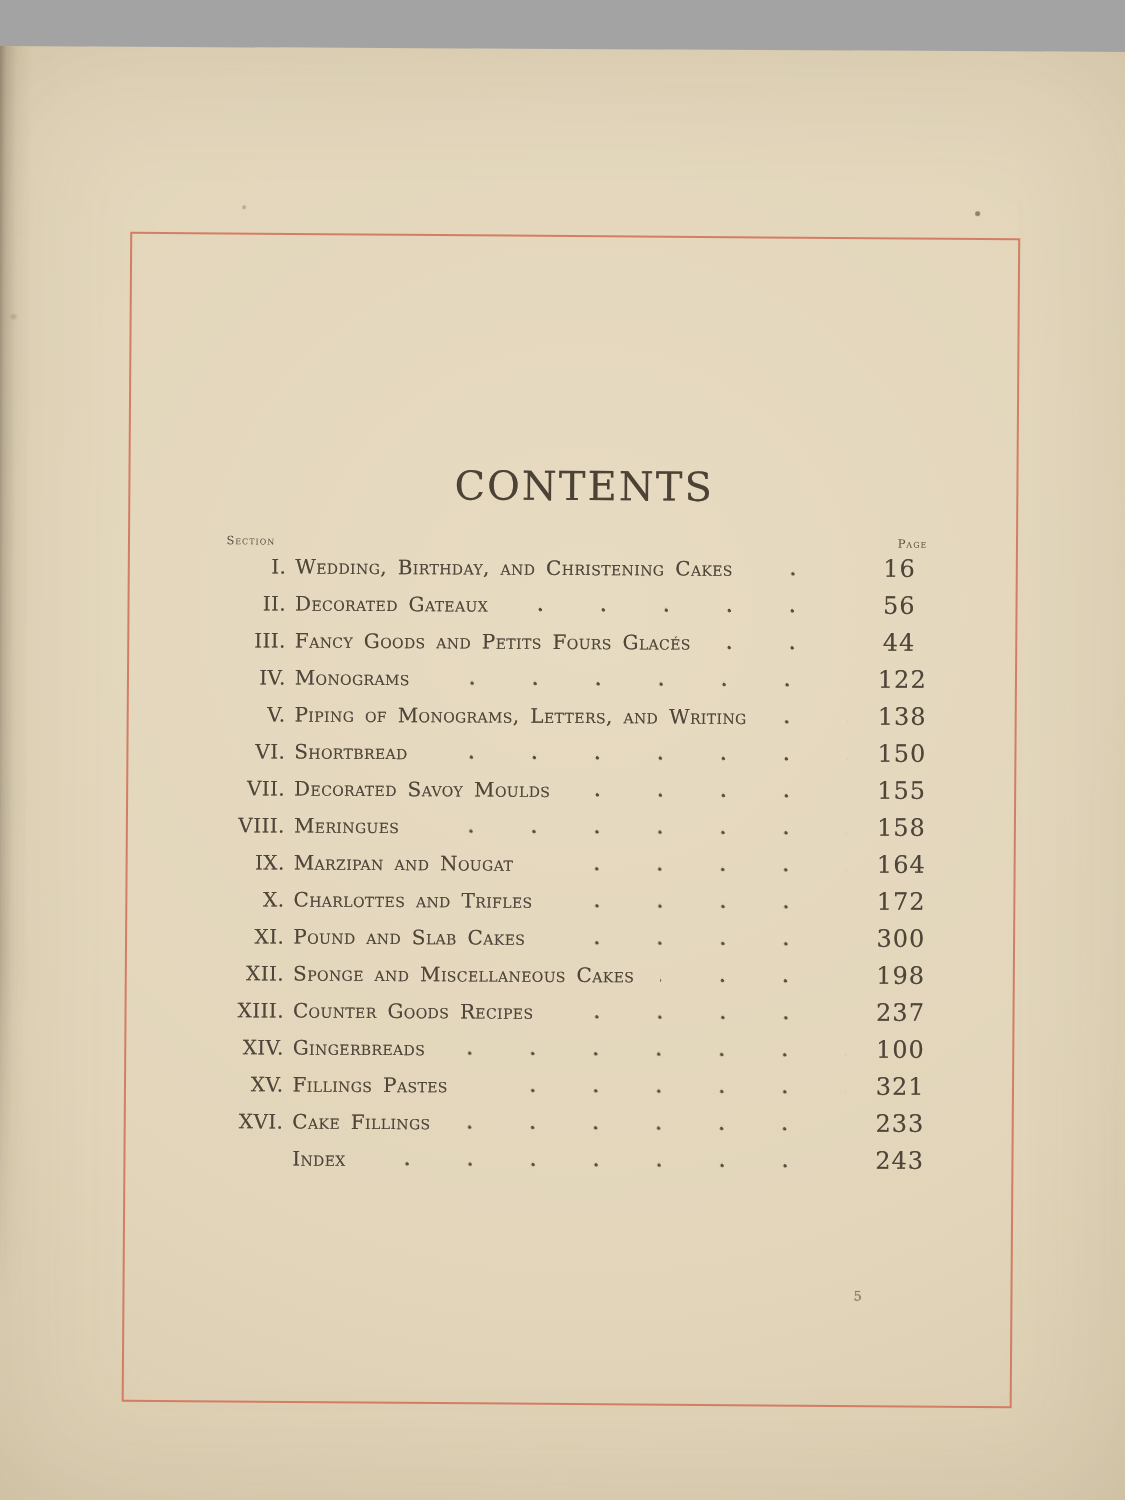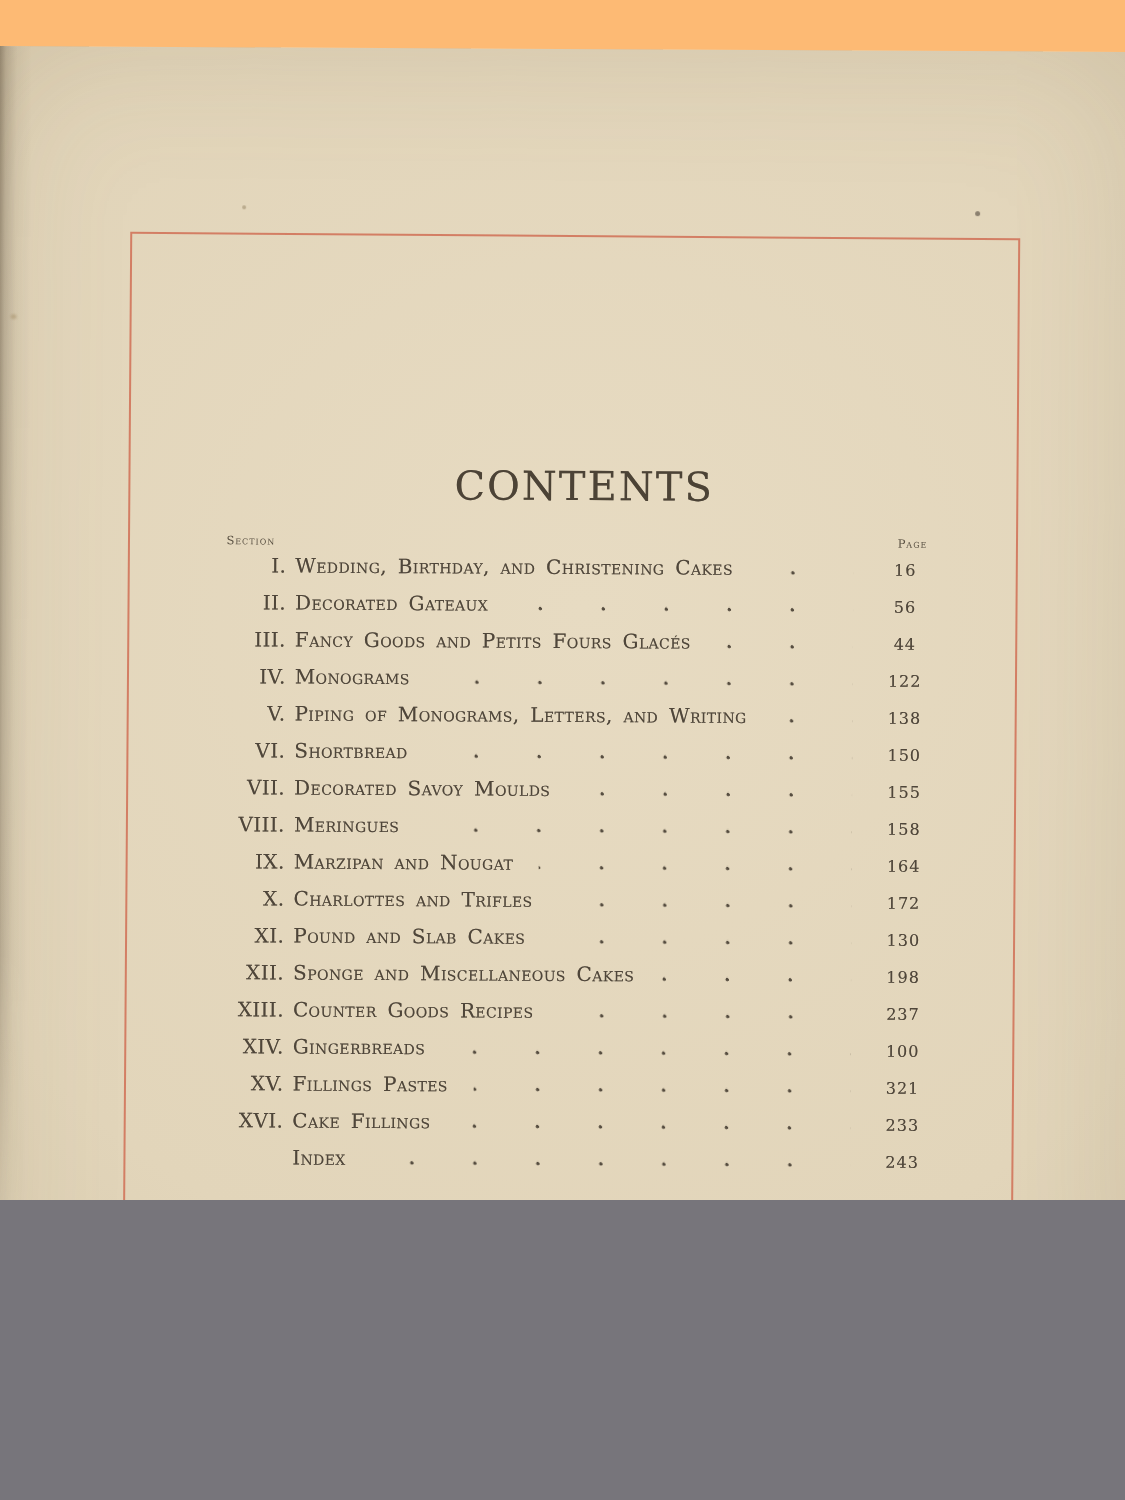--- a/index.html
+++ b/index.html
@@ -2,22 +2,22 @@
 <html><head>
 <meta charset="utf-8">
 <style>
   html, body { margin:0; padding:0; }
   body {
     width:1125px; height:1500px;
     font-family:"DejaVu Serif", serif;
     background:#77757b;
   }
   .stage {
-    position:relative; width:1125px; height:1200px;
-    overflow:hidden; background:#fdba74;
+    position:relative; width:1125px; height:1500px;
+    overflow:hidden; background:#a3a3a3;
   }
   
   .page {
     position:absolute; left:-8px; top:46px;
     width:1141px; height:1470px;
     background:
       radial-gradient(115% 85% at 52% 38%, #e7dbc2 0%, #e2d5ba 55%, #d8cbae 88%, #d2c4a6 100%);
     transform:rotate(0.3deg);
     transform-origin:0 0;
     box-shadow: inset 0 0 140px rgba(118,98,66,0.16);
@@ -68,22 +68,22 @@
   .ttl { flex:none; margin-left:9px; }
   .leader {
     flex:1 1 auto; align-self:baseline;
     height:5px; margin:0 30px 0 26px;
     background-image:radial-gradient(circle at 2.2px 2.8px, #564d40 1.5px, rgba(0,0,0,0) 1.9px);
     background-size:63px 5px;
     background-repeat:repeat-x;
     background-position:right 0 bottom 0;
   }
   .pg {
-    flex:none; min-width:44px; text-align:center;
-    font-variant:normal; font-size:16px; letter-spacing:1px;
+    flex:none; min-width:44px; text-align:left;
+    font-variant:normal; font-size:24px; letter-spacing:1px;
   }
   .sig {
     position:absolute; left:868px; top:1238px;
     font-size:13px; color:#887c67; text-shadow:0 0 1px rgba(136,124,103,0.8);
   }
   .speck { position:absolute; border-radius:50%; }
   .speck.s1 { left:984px; top:160px; width:5px; height:5px; background:#5d5347; opacity:.65; filter:blur(0.4px); }
   .speck.s2 { left:251px; top:158px; width:4px; height:4px; background:#8a7756; opacity:.45; filter:blur(0.6px); }
   .speck.s3 { left:20px; top:268px; width:6px; height:5px; background:#9a8257; opacity:.4; filter:blur(0.8px); }
 </style>
@@ -174,21 +174,21 @@
             <span class="num">X.</span>
             <span class="ttl">Charlottes and Trifles</span>
             <span class="leader"></span>
             <span class="pg">172</span>
           </div>
 
           <div class="row">
             <span class="num">XI.</span>
             <span class="ttl">Pound and Slab Cakes</span>
             <span class="leader"></span>
-            <span class="pg">130</span>
+            <span class="pg">300</span>
           </div>
 
           <div class="row">
             <span class="num">XII.</span>
             <span class="ttl">Sponge and Miscellaneous Cakes</span>
             <span class="leader"></span>
             <span class="pg">198</span>
           </div>
 
           <div class="row">

